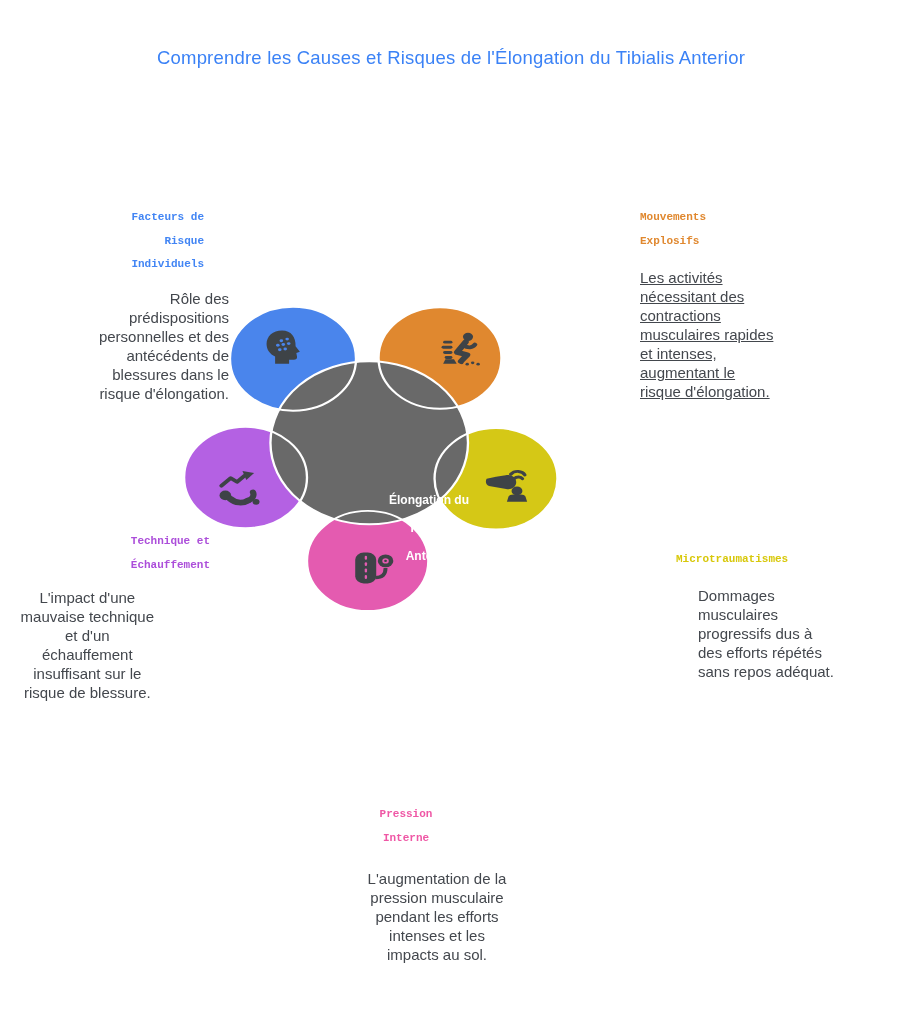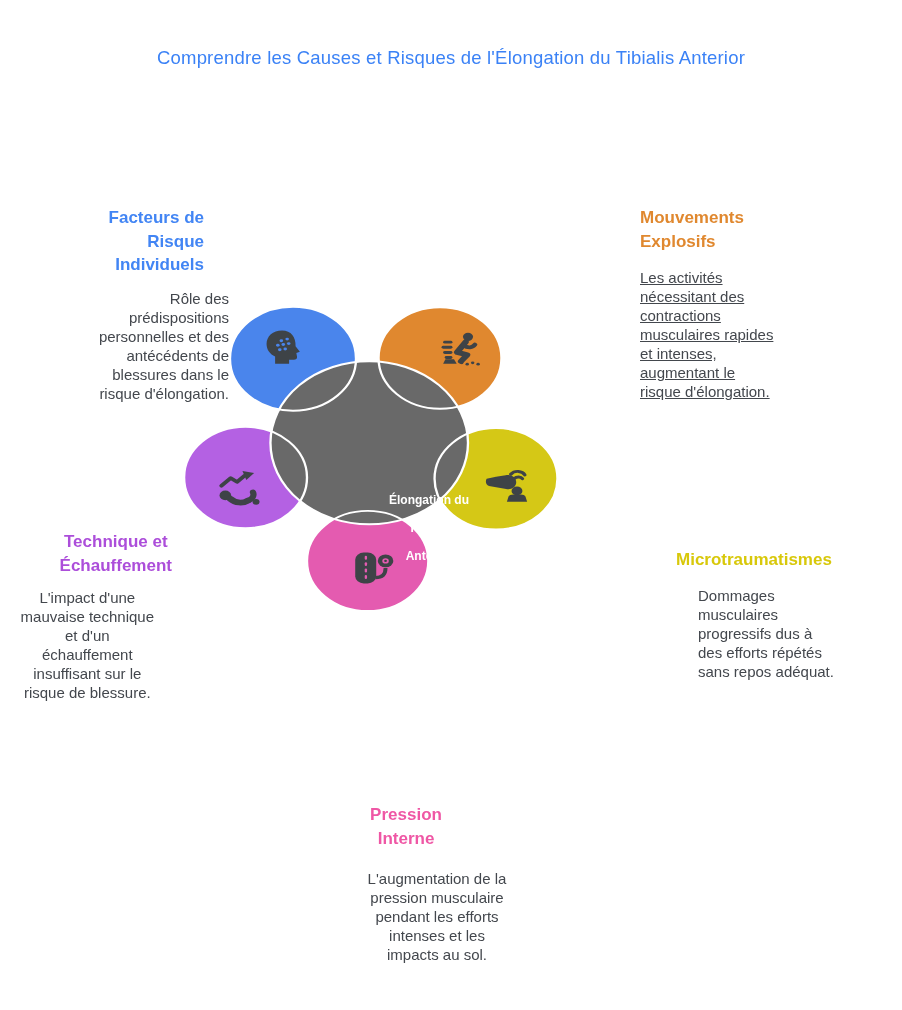--- a/index.html
+++ b/index.html
@@ -11,35 +11,36 @@
     position:absolute;left:0;right:0;top:47px;text-align:center;
     font-size:18.5px;font-weight:400;color:#3F4347;letter-spacing:.2px;
   }
   .flower{position:absolute;left:160px;top:290px;}
   .center-label{
     position:absolute;left:319px;top:470px;width:220px;height:116px;
     display:flex;align-items:center;justify-content:center;text-align:center;
     font-size:12px;font-weight:700;line-height:28px;color:#fff;white-space:pre-line;
   }
   .sec-title{
-    position:absolute;font-size:17px;font-weight:700;line-height:23.5px;
+    position:absolute;font-size:11px;font-weight:700;line-height:23.5px;
     white-space:pre-line;
+    font-family:Liberation Mono, monospace;
   }
   .sec-body{
     position:absolute;font-size:15px;line-height:19px;color:#43474D;white-space:pre-line;
   }
   .t-blue {right:698px;top:206px;text-align:right;}
   .b-blue {right:673px;top:289px;text-align:right;}
   .t-orange{left:640px;top:206px;text-align:left;}
   .b-orange{left:640px;top:268px;text-align:left;text-decoration:underline;}
   .t-yellow{left:676px;top:548px;text-align:left;}
   .b-yellow{left:698px;top:586px;text-align:left;}
   .t-pink {left:306px;top:803px;width:200px;text-align:center;}
   .b-pink {left:327px;top:869px;width:220px;text-align:center;}
-  .t-purple{right:730px;top:530px;text-align:center;}
+  .t-purple{right:692px;top:530px;text-align:center;}
   .b-purple{right:748px;top:588px;text-align:center;}
 </style>
 </head>
 <body>
 
 <div class="canvas">
 
   <div class="title" style="color: #3b82f6;">Comprendre les Causes et Risques de l'Élongation du Tibialis Anterior</div>
 
   <svg class="flower" width="560" height="520" viewBox="160 290 720 810" preserveAspectRatio="none">

